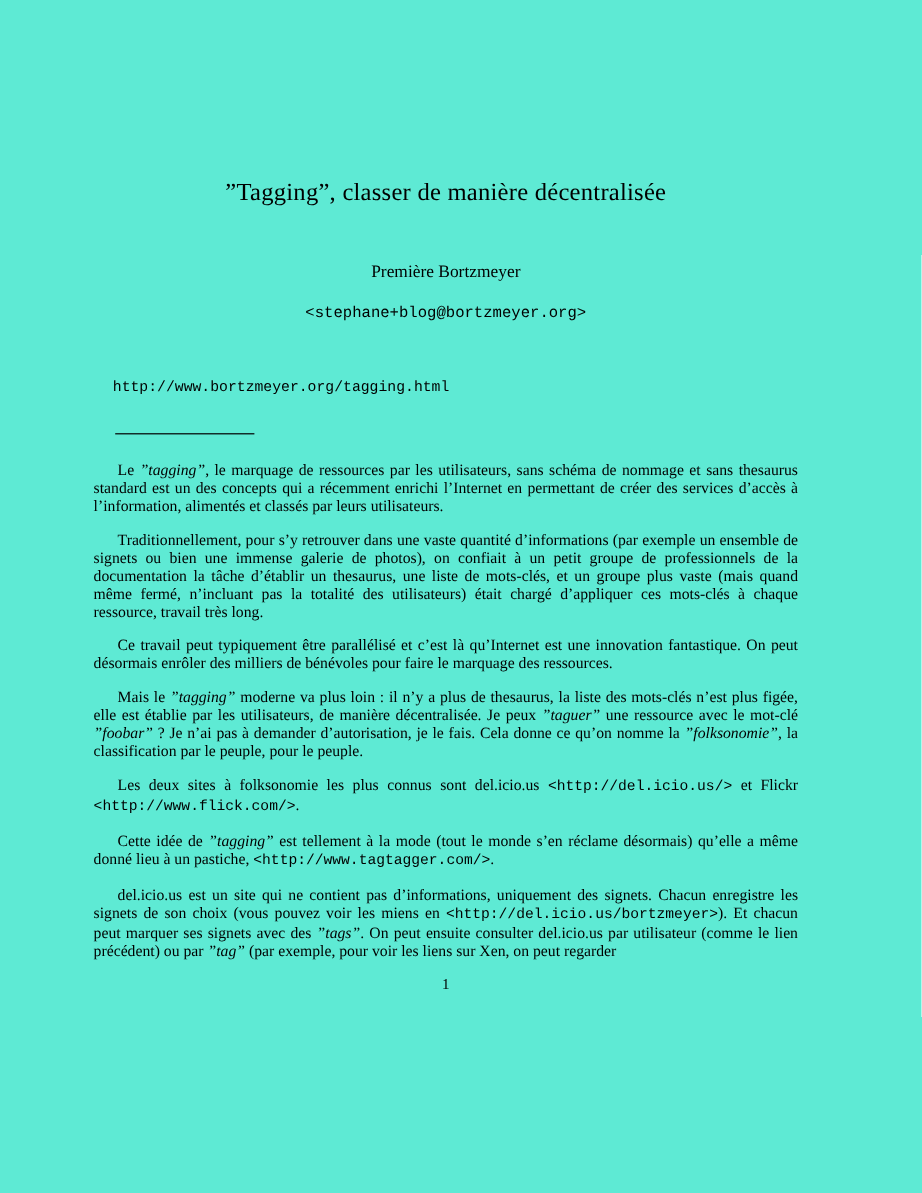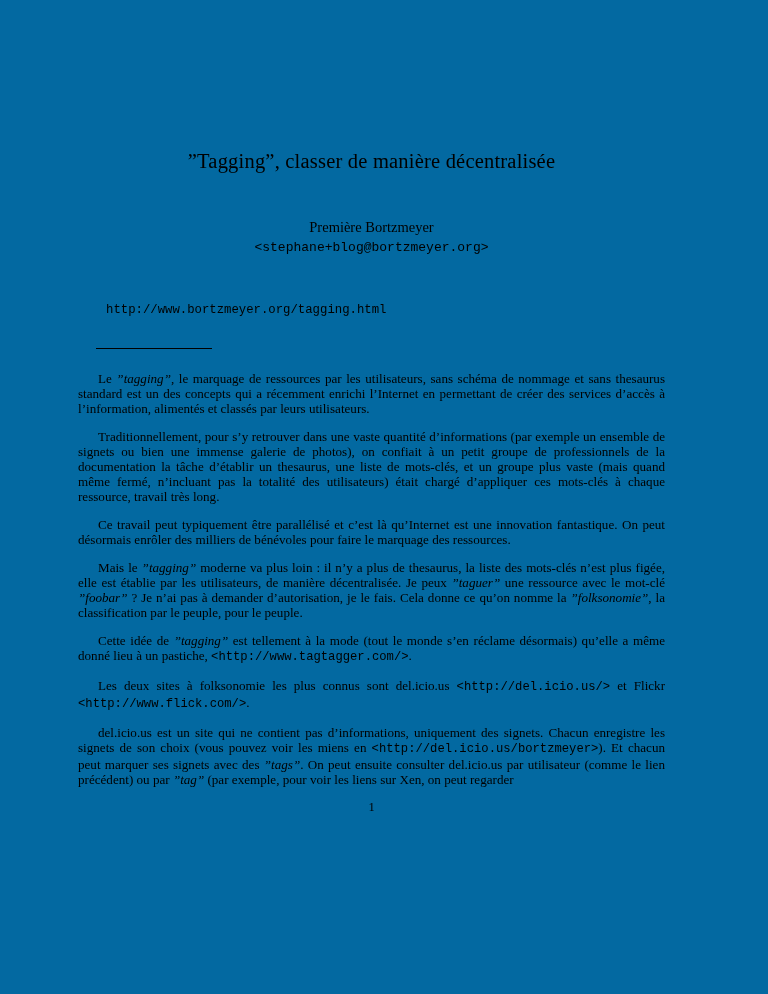--- a/index.html
+++ b/index.html
@@ -1,21 +1,21 @@
 <!DOCTYPE html>
 <html lang="fr"><head>
 <meta charset="utf-8">
 <style>
   * { margin: 0; padding: 0; box-sizing: border-box; }
   html, body { background: #ffffff; }
   .page {
     width: 768px;
     height: 994px;
     position: relative;
-    background: #0369a1;
+    background: #5eead4;
     font-family: "Liberation Serif", serif;
     color: #000000;
     overflow: hidden;
     margin: 0 auto;
   }
   .content {
     width: 587px;
     margin-left: 78px;
     padding-top: 150px;
   }
@@ -24,33 +24,33 @@
     font-weight: normal;
     text-align: center;
     letter-spacing: 0.2px;
   }
   .author {
     margin-top: 46px;
     text-align: center;
     font-size: 14.5px;
   }
   .email {
-    margin-top: 4px;
+    margin-top: 17px;
     text-align: center;
     font-family: "Liberation Mono", monospace;
     font-size: 13px;
   }
   .dateline {
     margin-top: 36px;
     text-align: center;
     font-size: 14.3px;
   }
   .article-url {
     margin-top: 48px;
-    margin-left: 28px;
+    margin-left: 16px;
     font-family: "Liberation Mono", monospace;
     font-size: 12.3px;
   }
   .rule {
     margin: 31px 0 0 18px;
     width: 116px;
     border: none;
     border-top: 1px solid #000000;
     height: 0;
   }
@@ -94,21 +94,21 @@
 
     <div class="article-url">http://www.bortzmeyer.org/tagging.html</div>
 
     <hr class="rule">
 
     <div class="body" id="article-body">
         <p class="para"><span class="seg-r">Le </span><span class="seg-i">”tagging”</span><span class="seg-r">, le marquage de ressources par les utilisateurs, sans schéma de nommage et sans thesaurus standard est un des concepts qui a récemment enrichi l’Internet en permettant de créer des services d’accès à l’information, alimentés et classés par leurs utilisateurs.</span></p>
         <p class="para"><span class="seg-r">Traditionnellement, pour s’y retrouver dans une vaste quantité d’informations (par exemple un ensemble de signets ou bien une immense galerie de photos), on confiait à un petit groupe de professionnels de la documentation la tâche d’établir un thesaurus, une liste de mots-clés, et un groupe plus vaste (mais quand même fermé, n’incluant pas la totalité des utilisateurs) était chargé d’appliquer ces mots-clés à chaque ressource, travail très long.</span></p>
         <p class="para"><span class="seg-r">Ce travail peut typiquement être parallélisé et c’est là qu’Internet est une innovation fantastique. On peut désormais enrôler des milliers de bénévoles pour faire le marquage des ressources.</span></p>
         <p class="para"><span class="seg-r">Mais le </span><span class="seg-i">”tagging”</span><span class="seg-r"> moderne va plus loin : il n’y a plus de thesaurus, la liste des mots-clés n’est plus figée, elle est établie par les utilisateurs, de manière décentralisée. Je peux </span><span class="seg-i">”taguer”</span><span class="seg-r"> une ressource avec le mot-clé </span><span class="seg-i">”foobar”</span><span class="seg-r"> ? Je n’ai pas à demander d’autorisation, je le fais. Cela donne ce qu’on nomme la </span><span class="seg-i">”folksonomie”</span><span class="seg-r">, la classification par le peuple, pour le peuple.</span></p>
+        <p class="para"><span class="seg-r">Les deux sites à folksonomie les plus connus sont del.icio.us </span><span class="seg-m">&lt;http://del.icio.us/&gt;</span><span class="seg-r"> et Flickr </span><span class="seg-m">&lt;http://www.flick.com/&gt;</span><span class="seg-r">.</span></p>
         <p class="para"><span class="seg-r">Cette idée de </span><span class="seg-i">”tagging”</span><span class="seg-r"> est tellement à la mode (tout le monde s’en réclame désormais) qu’elle a même donné lieu à un pastiche, </span><span class="seg-m">&lt;http://www.tagtagger.com/&gt;</span><span class="seg-r">.</span></p>
-        <p class="para"><span class="seg-r">Les deux sites à folksonomie les plus connus sont del.icio.us </span><span class="seg-m">&lt;http://del.icio.us/&gt;</span><span class="seg-r"> et Flickr </span><span class="seg-m">&lt;http://www.flick.com/&gt;</span><span class="seg-r">.</span></p>
         <p class="para"><span class="seg-r">del.icio.us est un site qui ne contient pas d’informations, uniquement des signets. Chacun enregistre les signets de son choix (vous pouvez voir les miens en </span><span class="seg-m">&lt;http://del.icio.us/bortzmeyer&gt;</span><span class="seg-r">). Et chacun peut marquer ses signets avec des </span><span class="seg-i">”tags”</span><span class="seg-r">. On peut ensuite consulter del.icio.us par utilisateur (comme le lien précédent) ou par </span><span class="seg-i">”tag”</span><span class="seg-r"> (par exemple, pour voir les liens sur Xen, on peut regarder</span></p>
       </div>
 
     <div class="pagenum">1</div>
 
   </div>
 </div>
 
 </body></html>

